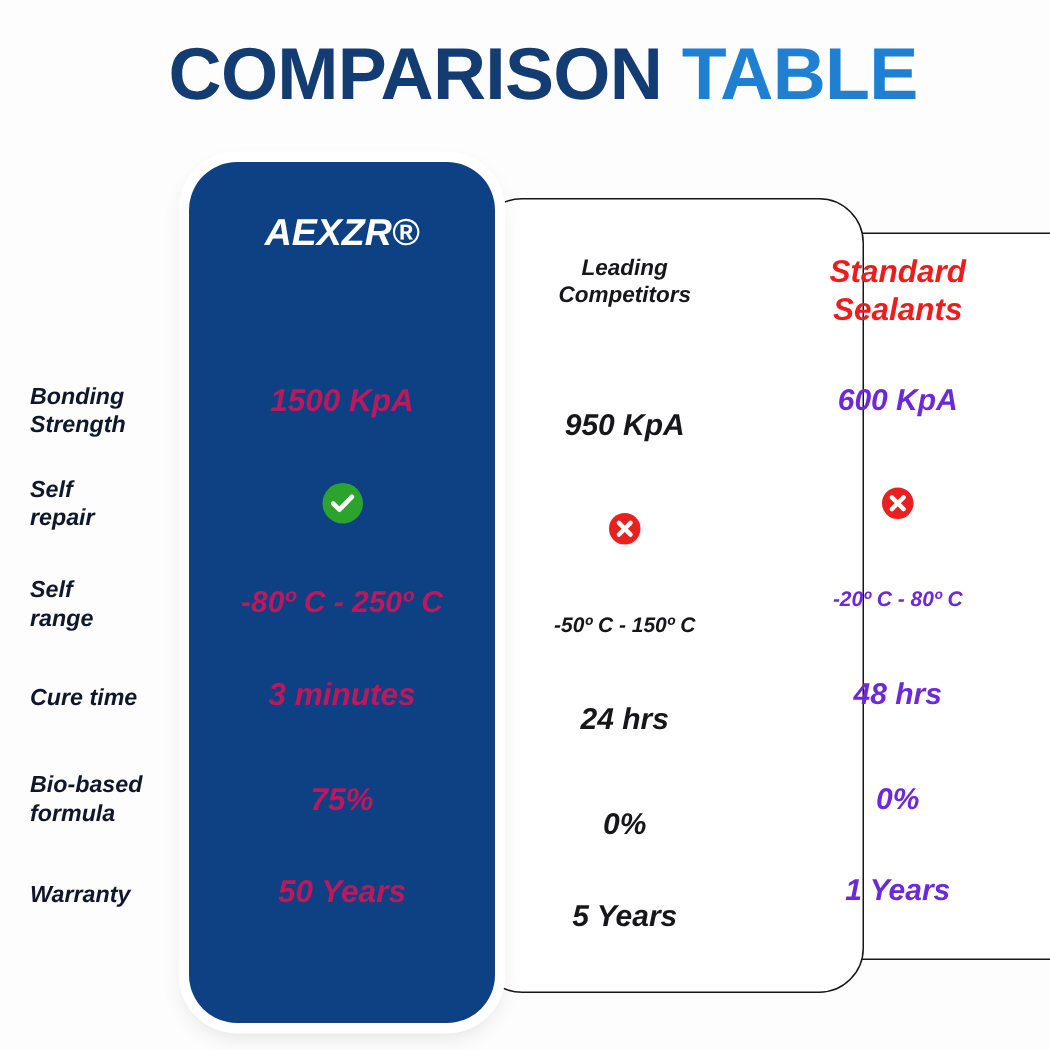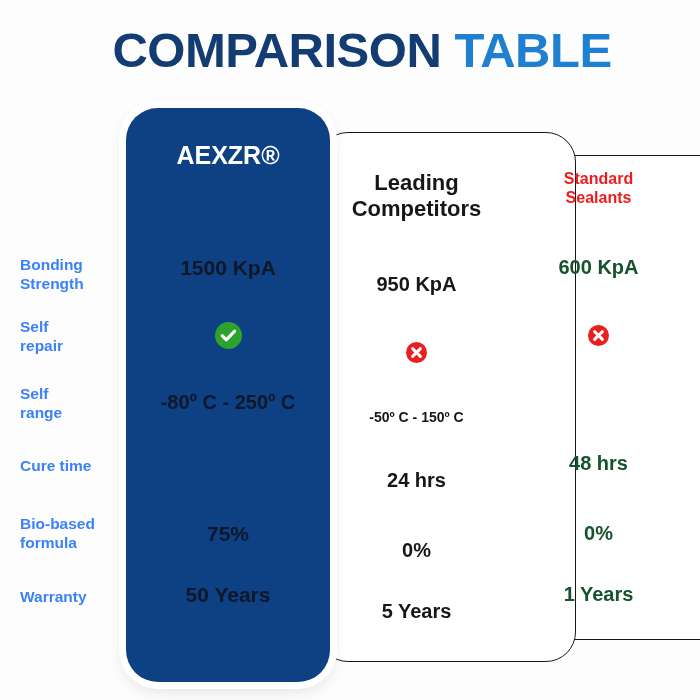--- a/index.html
+++ b/index.html
@@ -31,20 +31,21 @@
   .title .part-a { color: #123c72; }
   .title .part-b { color: #1f80d2; }
 
   
   .stage {
     position: absolute;
     top: 0;
     left: 0;
     width: 700px;
     height: 700px;
+    font-style: italic;
   }
 
   
   .card {
     position: absolute;
     box-sizing: border-box;
   }
   .card-highlight {
     left: 126px;
     top: 108px;
@@ -88,52 +89,52 @@
     left: 126px;
     top: 141px;
     width: 204px;
     font-size: 25px;
     color: #ffffff;
   }
   .head-2 {
     left: 318px;
     top: 170px;
     width: 197px;
-    font-size: 22px;
+    font-size: 15px;
     color: #17171a;
   }
   .head-3 {
     left: 515px;
     top: 170px;
     width: 167px;
-    font-size: 16px;
+    font-size: 21px;
     color: #ee1c1c;
   }
 
   
   .row-label {
     position: absolute;
     left: 20px;
     width: 105px;
     font-size: 15.5px;
     font-weight: bold;
-    color: #3b82f6;
+    color: #0f172a;
     line-height: 1.22;
     z-index: 8;
   }
 
   
   .cell {
     position: absolute;
     text-align: center;
     z-index: 8;
   }
-  .cell-c1 { left: 126px; width: 204px; color: #0f172a; }
+  .cell-c1 { left: 126px; width: 204px; color: #be185d; }
   .cell-c2 { left: 318px; width: 197px; color: #17171a; margin-top: 17px; }
-  .cell-c3 { left: 515px; width: 167px; color: #14532d; }
+  .cell-c3 { left: 515px; width: 167px; color: #6d28d9; }
 
   .cell-text {
     font-size: 20px;
     font-weight: bold;
     white-space: nowrap;
   }
   .cell-c1 .cell-text { font-size: 21px; }
   .cell-small .cell-text { font-size: 14px; font-weight: bold; }
   .cell-c1.cell-small .cell-text { font-size: 20px; }
 
@@ -227,23 +228,29 @@
   <div class="row-label" style="top:385px">
     <div>Self</div>
     <div>range</div>
   </div>
   <div class="cell cell-c1 cell-small" style="top:391px">
     <span class="cell-text">-80º C - 250º C</span>
   </div>
   <div class="cell cell-c2 cell-small" style="top:391px">
     <span class="cell-text">-50º C - 150º C</span>
   </div>
+  <div class="cell cell-c3 cell-small" style="top:391px">
+    <span class="cell-text">-20º C - 80º C</span>
+  </div>
 
   <div class="row-label" style="top:457px">
     <div>Cure time</div>
+  </div>
+  <div class="cell cell-c1" style="top:452px">
+    <span class="cell-text">3 minutes</span>
   </div>
   <div class="cell cell-c2" style="top:452px">
     <span class="cell-text">24 hrs</span>
   </div>
   <div class="cell cell-c3" style="top:452px">
     <span class="cell-text">48 hrs</span>
   </div>
 
   <div class="row-label" style="top:515px">
     <div>Bio-based</div>

